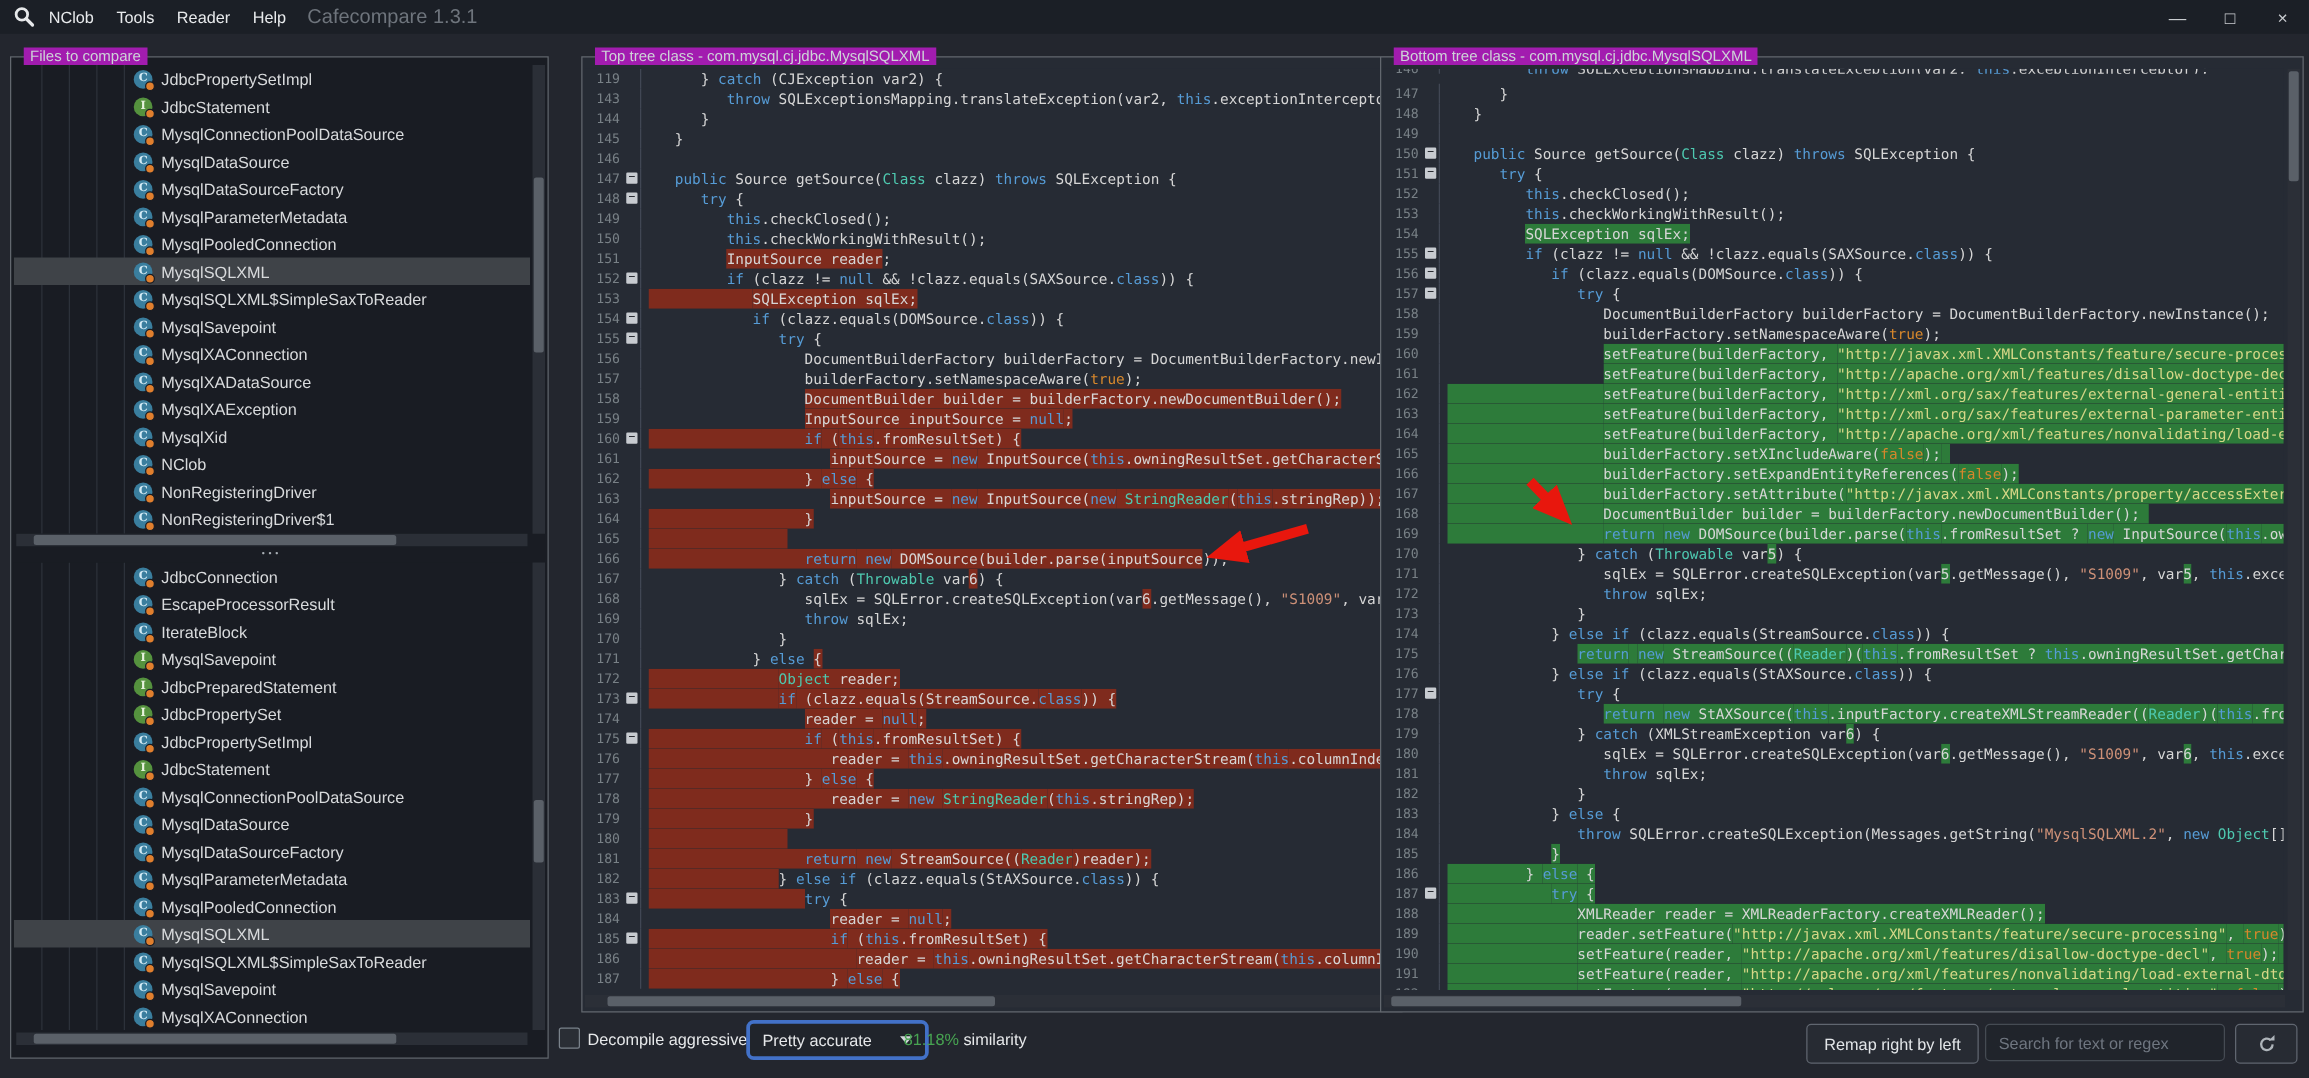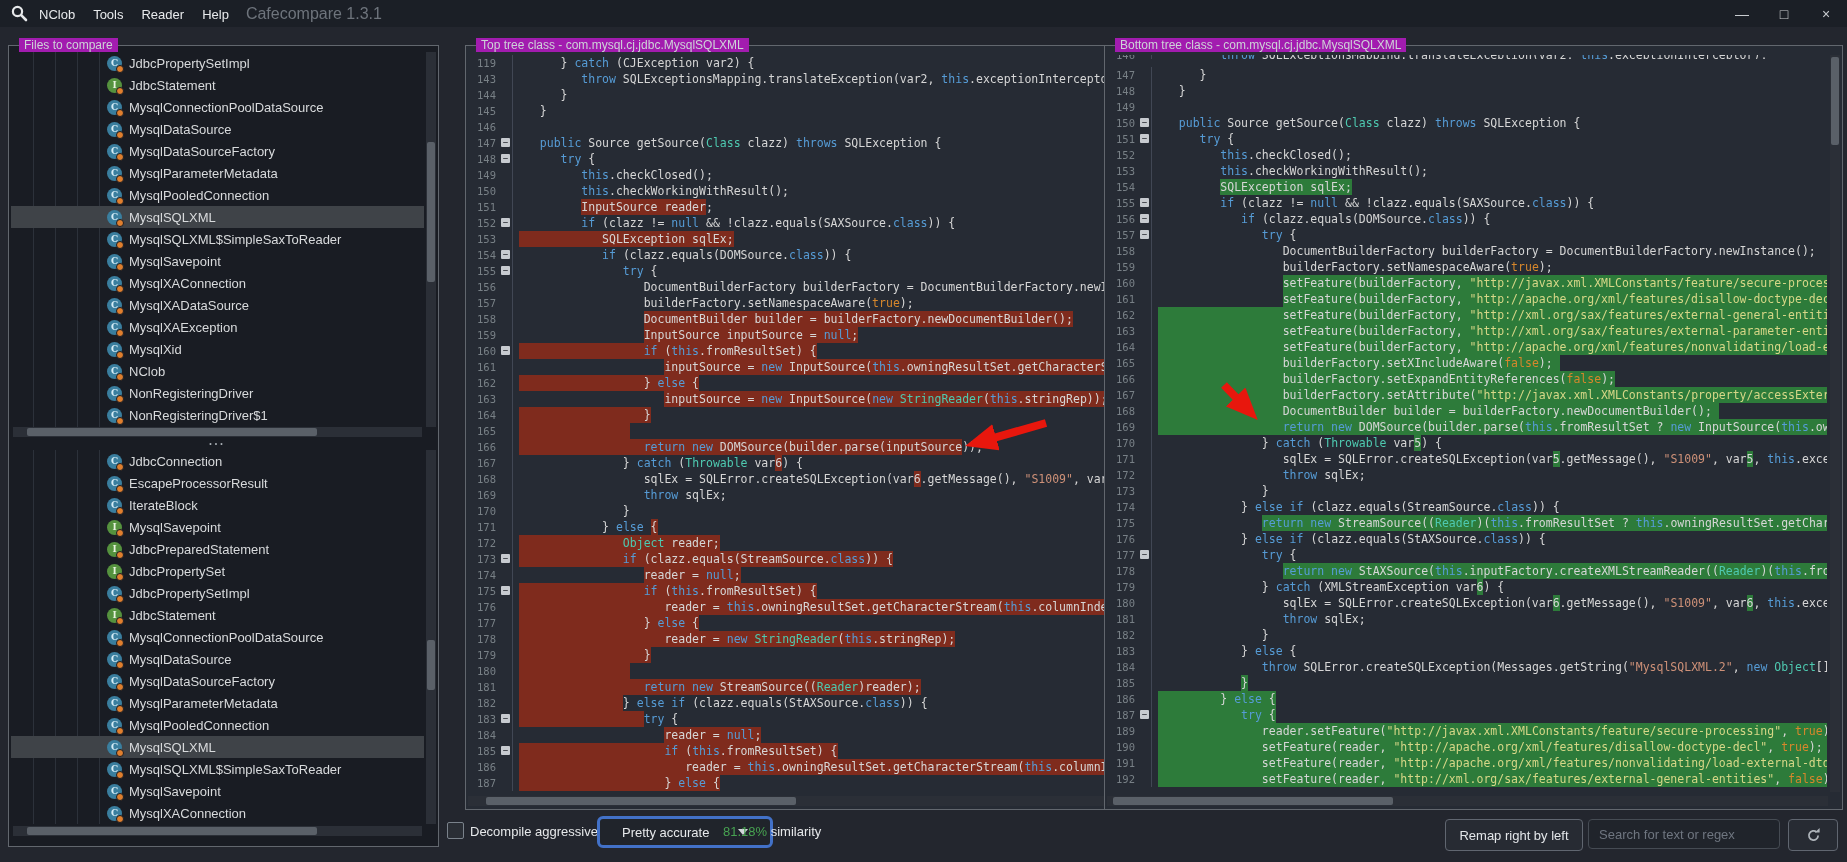--- a/index.html
+++ b/index.html
@@ -55,23 +55,23 @@
   .pln{color:#d6d6d6}
   .kw{color:var(--kw)} .ty{color:var(--ty)} .str{color:var(--str)}
   .stry{color:var(--stry)} .lit{color:var(--lit)}
   .pm .hl{background:var(--redhl)}
   .pr .hl{background:var(--greenhl)}
   
   .footer-item{position:absolute;font-size:13px;color:#e6e8ea}
   #chk{left:447px;top:822px;width:15px;height:15px;border:1px solid #7a828b;
        background:#2a2e35;border-radius:2px}
   #chk-label{left:470px;top:824px}
-  #combo{left:597px;top:816px;width:176px;height:32px;border:3px solid var(--accent);
+  #combo{left:597px;top:816px;width:146px;height:32px;border:3px solid var(--accent);
          border-radius:6px;background:#20242b;display:flex;align-items:center;
-         padding:0 22px;box-sizing:border-box;justify-content:space-between}
+         padding:0 10px;box-sizing:border-box;justify-content:space-between}
   .caret{width:0;height:0;border-left:5px solid transparent;border-right:5px solid transparent;
          border-top:6px solid #d2d6da}
   #sim{left:723px;top:824px}
   #sim .pct{color:var(--sim)}
   #remap{left:1445px;top:819px;width:136px;height:30px;border:1px solid #606670;border-radius:4px;
          background:#272b33;display:flex;align-items:center;justify-content:center;color:#e3e6e9}
   #search{left:1588px;top:819px;width:192px;height:30px;box-sizing:border-box;
           border:1px solid #454b53;border-radius:4px;background:#20242b;color:#c6ccd2;
           font-size:13px;padding:0 10px;font-family:"Liberation Sans",sans-serif}
   #search::placeholder{color:#6f7680}
@@ -1228,20 +1228,28 @@
         <span class="fldc">
           <span class="fold">−</span>
         </span>
         <span class="cd">
           <span class="tk hl">            </span>
           <span class="tk kw hl">try</span>
           <span class="tk pln hl"> {</span>
         </span>
       </div>
       <div class="cl">
+        <span class="ln">188</span>
+        <span class="fldc"></span>
+        <span class="cd">
+          <span class="tk hl">               </span>
+          <span class="tk pln hl">XMLReader reader = XMLReaderFactory.createXMLReader();</span>
+        </span>
+      </div>
+      <div class="cl">
         <span class="ln">189</span>
         <span class="fldc"></span>
         <span class="cd">
           <span class="tk hl">               </span>
           <span class="tk pln hl">reader.setFeature(</span>
           <span class="tk stry hl">"http://javax.xml.XMLConstants/feature/secure-processing"</span>
           <span class="tk pln hl">, </span>
           <span class="tk lit hl">true</span>
           <span class="tk pln hl">);</span>
           <span class="tk hl fill"></span>

